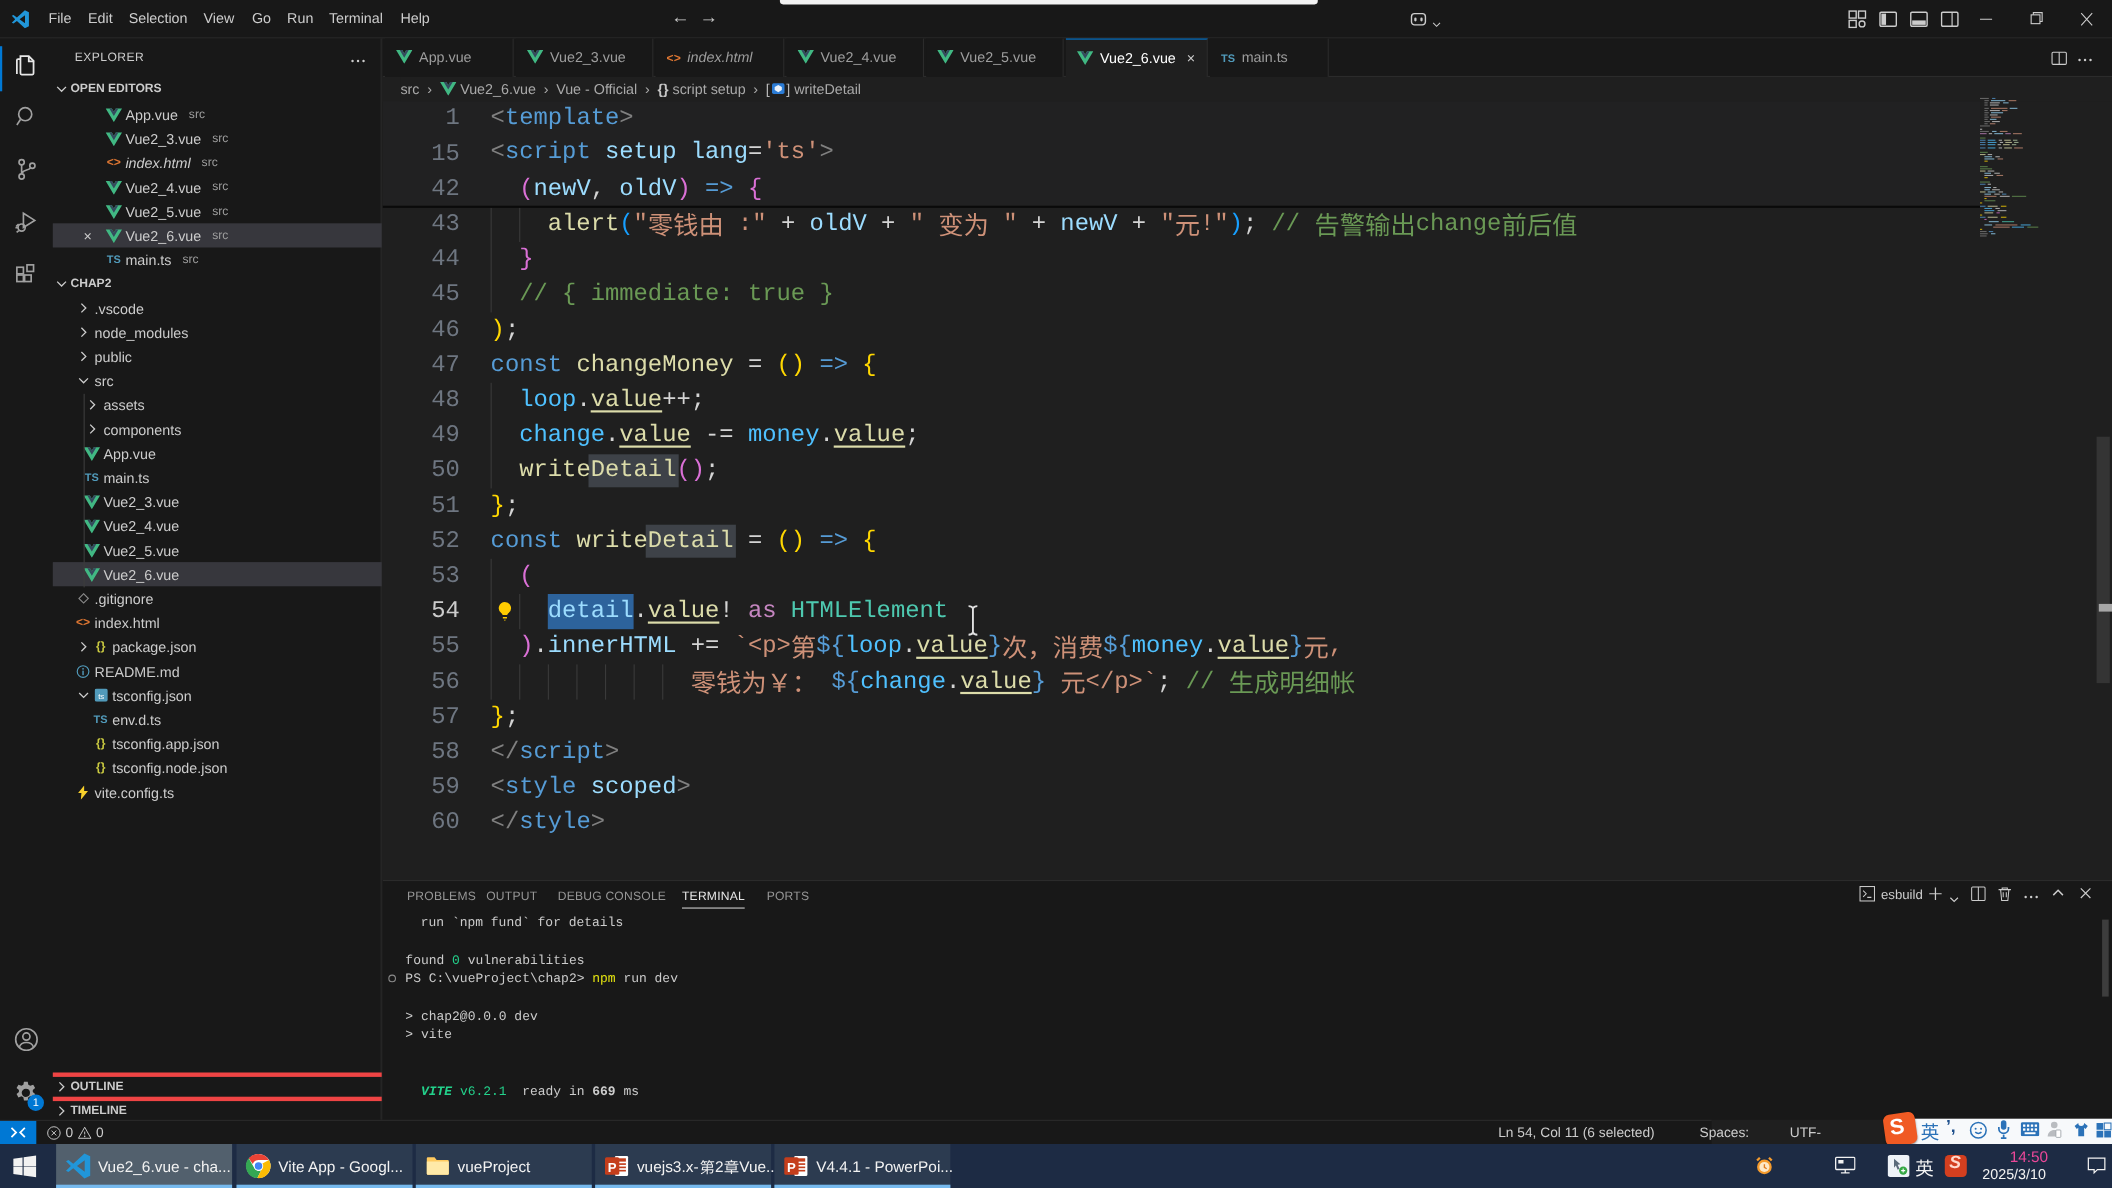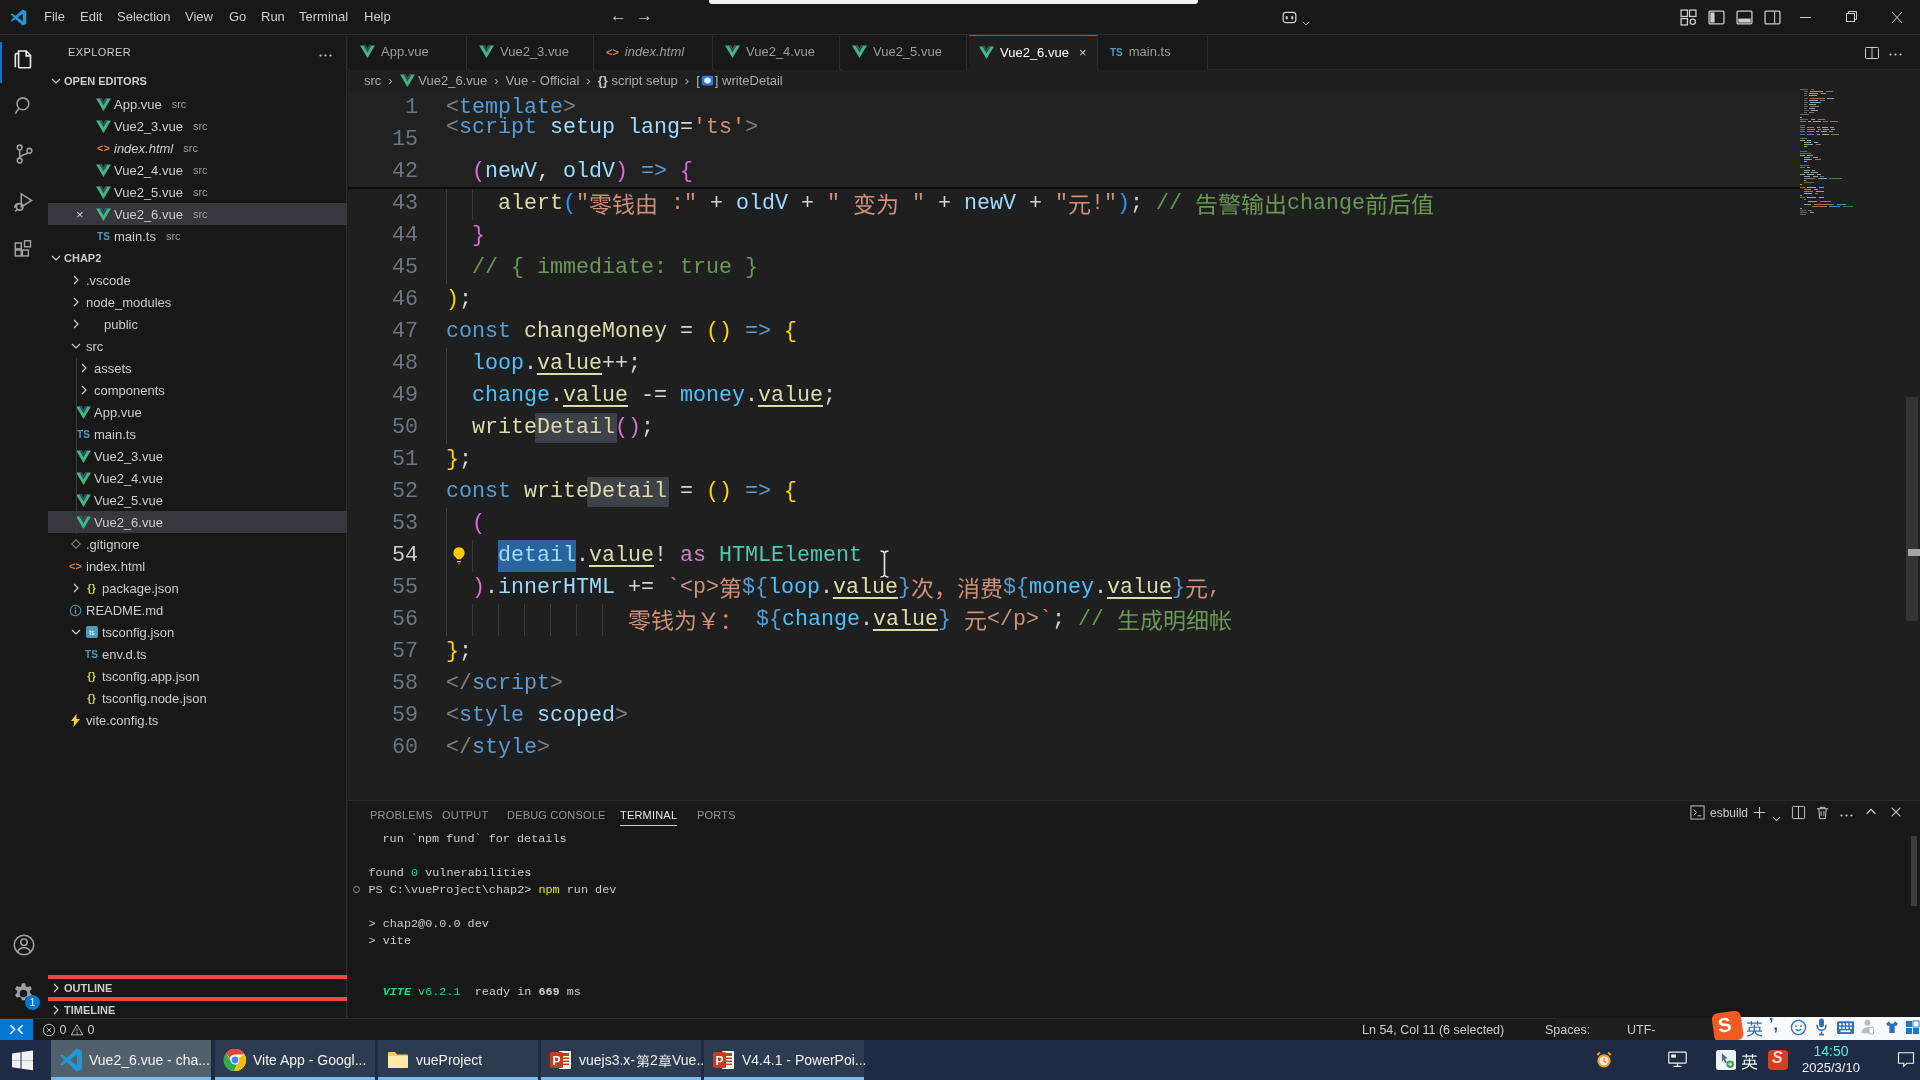--- a/index.html
+++ b/index.html
@@ -261,21 +261,21 @@
 <div class="row" style="top:291px;padding-left:20px">
     <svg width="16" height="16" viewBox="0 0 16 16" style="vertical-align:-3px">
       <path d="M6 4l4 4-4 4" stroke="#cccccc" fill="none" stroke-width="1.2"></path>
     </svg>
     <span style="margin-left:2px">node_modules</span>
   </div>
 <div class="row" style="top:313px;padding-left:20px">
     <svg width="16" height="16" viewBox="0 0 16 16" style="vertical-align:-3px">
       <path d="M6 4l4 4-4 4" stroke="#cccccc" fill="none" stroke-width="1.2"></path>
     </svg>
-    <span style="margin-left:20px">public</span>
+    <span style="margin-left:2px">public</span>
   </div>
 <div class="row" style="top:335px;padding-left:20px">
     <svg width="16" height="16" viewBox="0 0 16 16" style="vertical-align:-3px">
       <path d="M4 6l4 4 4-4" stroke="#cccccc" fill="none" stroke-width="1.2"></path>
     </svg>
     <span style="margin-left:2px">src</span>
   </div>
 <div class="row" style="top:357px;padding-left:28px">
     <svg width="16" height="16" viewBox="0 0 16 16" style="vertical-align:-3px">
       <path d="M6 4l4 4-4 4" stroke="#cccccc" fill="none" stroke-width="1.2"></path>
@@ -476,21 +476,21 @@
 <div class="ig" style="left:576px;top:604px;height:32px"></div>
 <div class="ig" style="left:602px;top:604px;height:32px"></div>
 <div style="position:absolute;left:498px;top:540px;width:78px;height:32px;background:#2d639c"></div>
 <div style="position:absolute;left:535px;top:413px;width:82px;height:30px;background:#3e4248"></div>
 <div style="position:absolute;left:587px;top:477px;width:82px;height:30px;background:#3e4248"></div>
 <div style="position:absolute;left:348px;top:92px;width:1452px;height:96px;background:#212122"></div>
 <div style="position:absolute;left:348px;top:187px;width:1452px;height:2px;background:#0a0a0a"></div>
 <div class="ln" style="top:92px">1</div>
 <div class="cl" style="top:92px"><span class="g">&lt;</span><span class="b">template</span><span class="g">&gt;</span></div>
 <div class="ln" style="top:124px">15</div>
-<div class="cl" style="top:112px"><span class="g">&lt;</span><span class="b">script</span><span class="lb"> setup lang</span><span class="w">=</span><span class="o">'ts'</span><span class="g">&gt;</span></div>
+<div class="cl" style="top:123px"><span class="g">&lt;</span><span class="b">script</span><span class="lb"> setup lang</span><span class="w">=</span><span class="o">'ts'</span><span class="g">&gt;</span></div>
 <div class="ln" style="top:156px">42</div>
 <div class="cl" style="top:156px"><span class="w">  </span><span class="pink">(</span><span class="lb">newV</span><span class="w">, </span><span class="lb">oldV</span><span class="pink">)</span><span class="w"> </span><span class="b">=&gt;</span><span class="w"> </span><span class="pink">{</span></div>
 <div class="ln" style="top:188px">43</div>
 <div class="cl" style="top:188px"><span class="w">    </span><span class="f">alert</span><span class="bl">(</span><span class="o">"</span><svg class="cjk" width="69" height="32" viewBox="0 0 69 32" style="vertical-align:top">
       <use href="#c23" fill="#ce9178" transform="translate(0,25) scale(0.023,-0.023)"></use>
       <use href="#c22" fill="#ce9178" transform="translate(23,25) scale(0.023,-0.023)"></use>
       <use href="#c14" fill="#ce9178" transform="translate(46,25) scale(0.023,-0.023)"></use>
     </svg><span class="o"> :"</span><span class="w"> + </span><span class="lb">oldV</span><span class="w"> + </span><span class="o">" </span><svg class="cjk" width="46" height="32" viewBox="0 0 46 32" style="vertical-align:top">
       <use href="#c5" fill="#ce9178" transform="translate(0,25) scale(0.023,-0.023)"></use>
       <use href="#c0" fill="#ce9178" transform="translate(23,25) scale(0.023,-0.023)"></use>
@@ -877,20 +877,20 @@
         <rect width="24" height="24" rx="3" fill="#eef3f8"></rect>
         <path fill="#5a6b7b" d="M7 4l7 6-3 .5 2 4.5-2 1-2-4.5L7 14z"></path>
         <circle cx="17" cy="17" r="4.5" fill="#35a845"></circle>
         <path d="M17 14.8v4.4M14.8 17h4.4" stroke="#fff" stroke-width="1.2"></path>
       </svg></div>
     <svg style="position:absolute;left:1741px;top:11px" width="17" height="21.25" viewBox="0 0 17 21.25">
       <use href="#c18" fill="#f2f2f2" transform="translate(0,17.34) scale(0.017,-0.017)"></use>
     </svg>
     <div style="position:absolute;left:1768px;top:10px;width:20px;height:20px;background:#d43f1f;border-radius:4px"></div>
     <div style="position:absolute;left:1772px;top:9px;color:#ffd9cc;font-size:16px;font-weight:bold;font-style:italic">S</div>
-    <div style="position:absolute;left:1800px;top:3px;width:62px;text-align:center;color:#5eead4;font-size:14px">14:50</div>
+    <div style="position:absolute;left:1800px;top:3px;width:62px;text-align:right;color:#ec4899;font-size:14px">14:50</div>
     <div style="position:absolute;left:1793px;top:20px;width:76px;text-align:center;color:#f2f2f2;font-size:13px">2025/3/10</div>
     <div style="position:absolute;left:1897px;top:11px"><svg width="18" height="17" viewBox="0 0 24 22">
         <path fill="none" stroke="#f2f2f2" stroke-width="1.5" d="M2 2h20v14h-9l-4 4v-4H2z"></path>
       </svg></div>
   </div>
 <svg style="position:absolute;left:877px;top:549px" width="15" height="30" viewBox="0 0 15 30">
     <path d="M3.5 2c2.2 0 3.5.9 4 2C8 2.9 9.3 2 11.5 2M7.5 4v22M3.5 28c2.2 0 3.5-.9 4-2 .5 1.1 1.8 2 4 2" stroke="#e0e0e0" stroke-width="1.7" fill="none"></path>
   </svg>
 </body></html>

